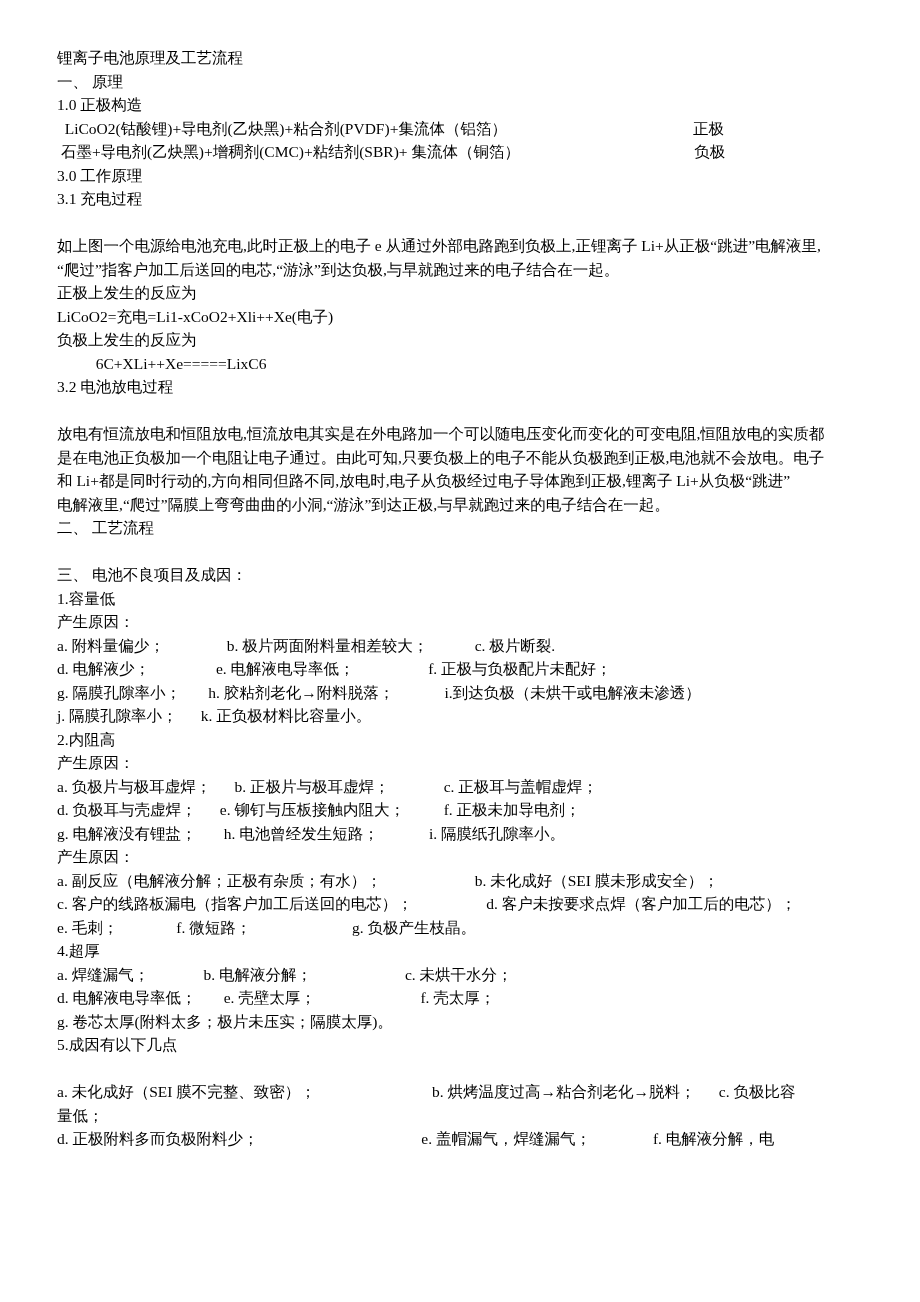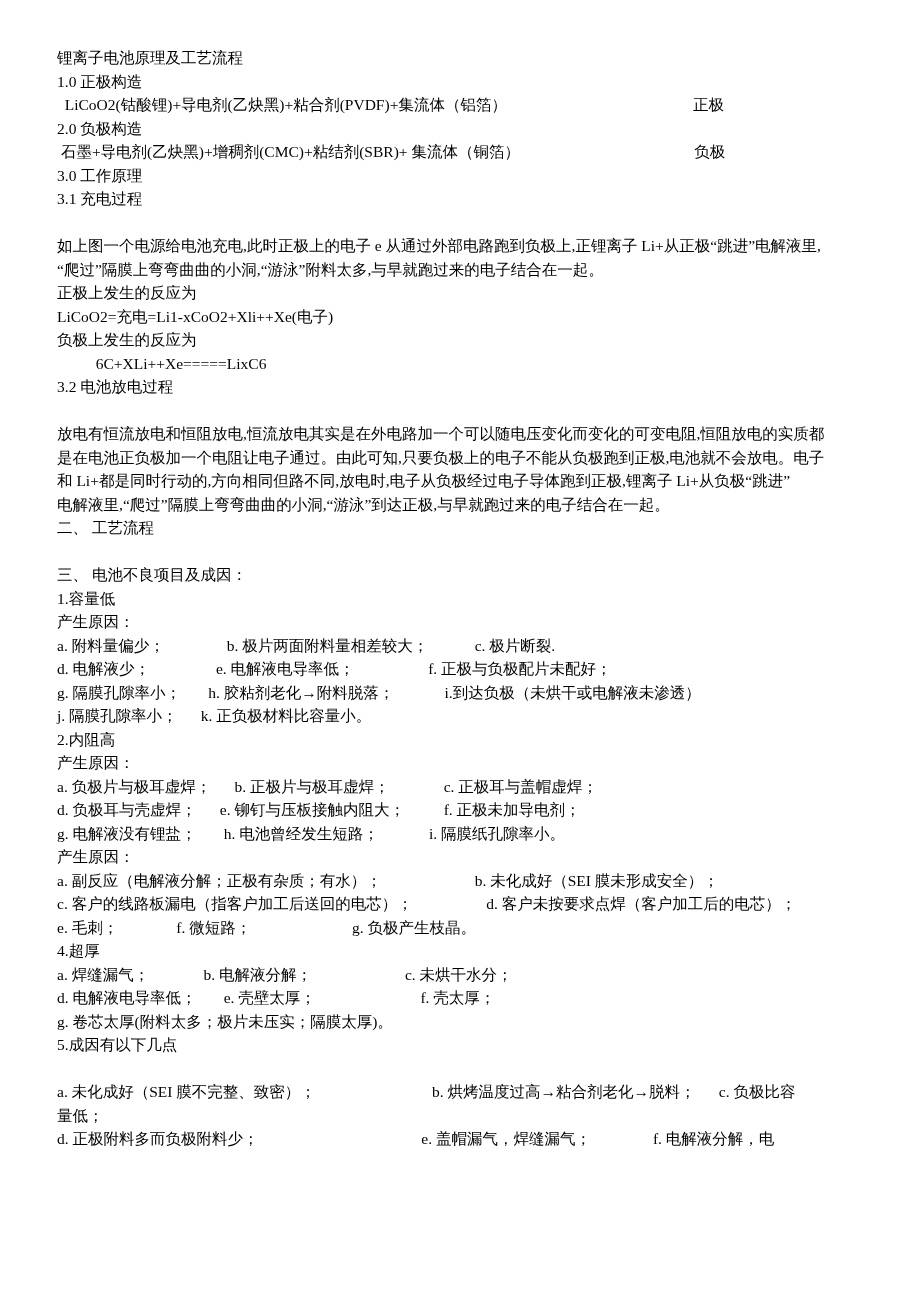--- a/index.html
+++ b/index.html
@@ -28,29 +28,29 @@
     word-break: break-all;
     font-weight: normal;
   }
 </style>
 </head>
 <body>
 
 <div class="page">
   <div class="doc-body">
       <div class="line">锂离子电池原理及工艺流程</div>
+      <div class="line">一、 原理</div>
       <div class="line">1.0 正极构造</div>
       <div class="line">  LiCoO2(钴酸锂)+导电剂(乙炔黑)+粘合剂(PVDF)+集流体（铝箔）                                                正极</div>
-      <div class="line">2.0 负极构造</div>
       <div class="line"> 石墨+导电剂(乙炔黑)+增稠剂(CMC)+粘结剂(SBR)+ 集流体（铜箔）                                             负极</div>
       <div class="line">3.0 工作原理</div>
       <div class="line">3.1 充电过程</div>
       <div class="line"></div>
       <div class="line">如上图一个电源给电池充电,此时正极上的电子 e 从通过外部电路跑到负极上,正锂离子 Li+从正极“跳进”电解液里,</div>
-      <div class="line">“爬过”隔膜上弯弯曲曲的小洞,“游泳”附料太多,与早就跑过来的电子结合在一起。</div>
+      <div class="line">“爬过”指客户加工后送回的电芯,“游泳”到达负极,与早就跑过来的电子结合在一起。</div>
       <div class="line">正极上发生的反应为</div>
       <div class="line">LiCoO2=充电=Li1-xCoO2+Xli++Xe(电子)</div>
       <div class="line">负极上发生的反应为</div>
       <div class="line">          6C+XLi++Xe=====LixC6</div>
       <div class="line">3.2 电池放电过程</div>
       <div class="line"></div>
       <div class="line">放电有恒流放电和恒阻放电,恒流放电其实是在外电路加一个可以随电压变化而变化的可变电阻,恒阻放电的实质都</div>
       <div class="line">是在电池正负极加一个电阻让电子通过。由此可知,只要负极上的电子不能从负极跑到正极,电池就不会放电。电子</div>
       <div class="line">和 Li+都是同时行动的,方向相同但路不同,放电时,电子从负极经过电子导体跑到正极,锂离子 Li+从负极“跳进”</div>
       <div class="line">电解液里,“爬过”隔膜上弯弯曲曲的小洞,“游泳”到达正极,与早就跑过来的电子结合在一起。</div>

